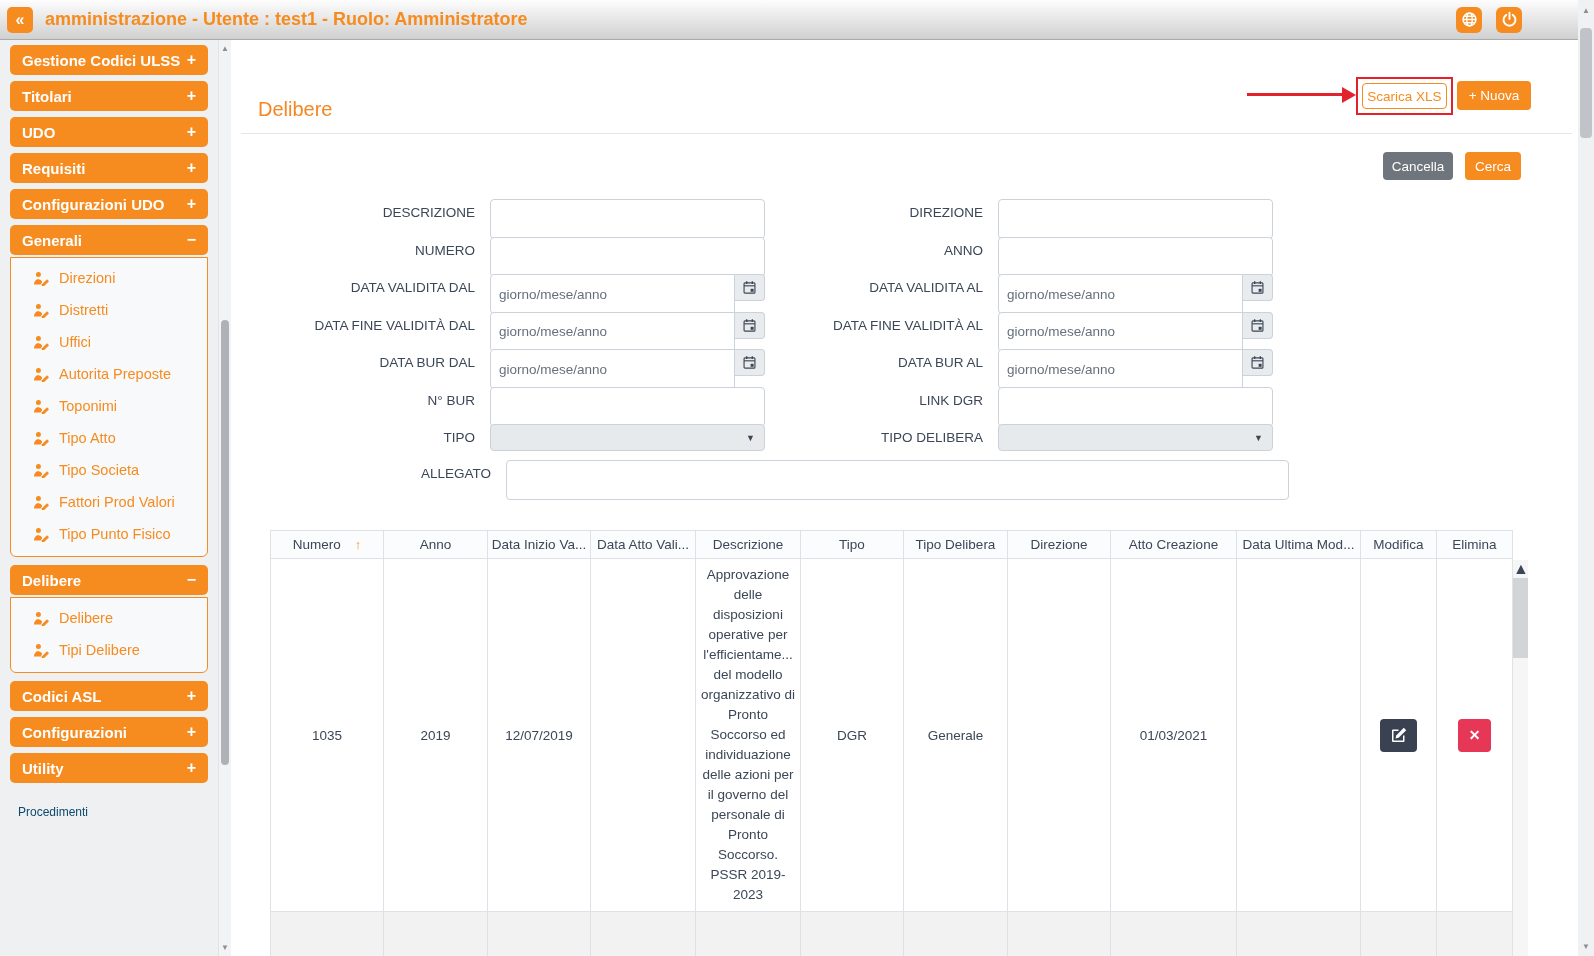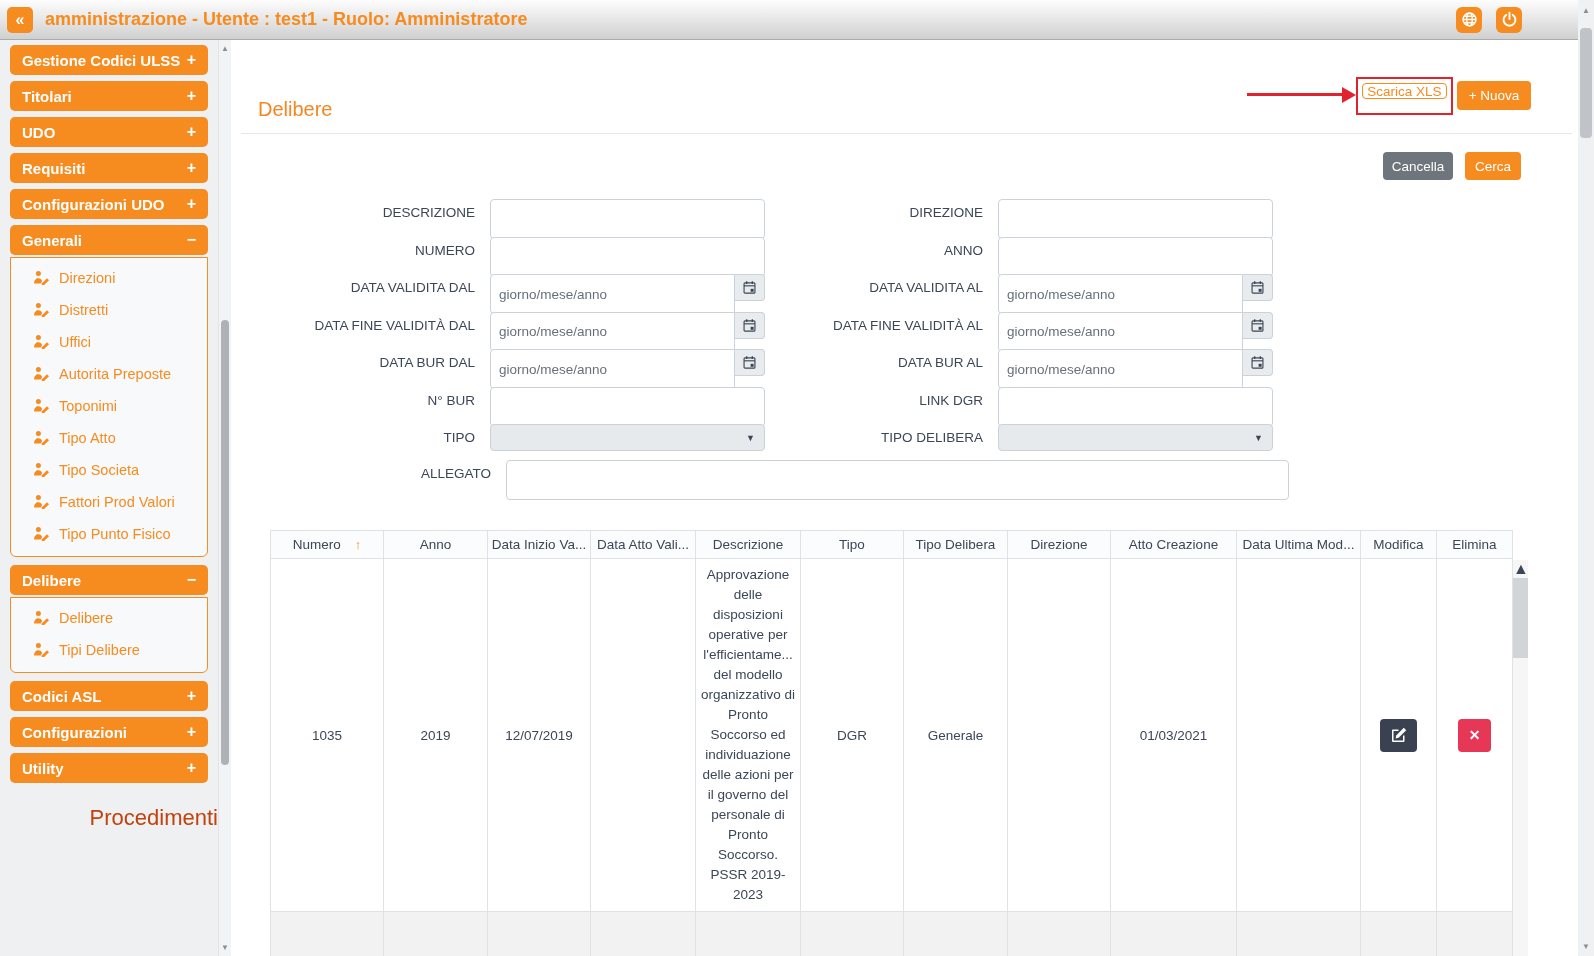--- a/index.html
+++ b/index.html
@@ -19,43 +19,43 @@
 
   
   #sidebar { position:absolute; left:0; top:40px; width:218px; height:916px; background:#eef0f1; overflow:hidden; }
   .side-title { font-size:20px; color:#3a3a3a; padding:22px 0 14px 18px; }
   .nav-btn { margin:5px 10px 6px 10px; height:30px; background:#f68b1f; border-radius:5px;
     display:flex; align-items:center; justify-content:space-between; padding:0 12px;
     color:#fff; font-weight:bold; font-size:15px; cursor:pointer; }
   .nav-btn .tg { font-size:16px; font-weight:bold; }
   .nav-panel { margin:-4px 10px 8px 10px; border:1px solid #f68b1f; border-radius:0 0 6px 6px;
     background:#f8f9fa; padding:4px 0 6px 0; }
-  .nav-item { display:flex; align-items:flex-start; gap:9px; padding:8px 6px 8px 22px;
+  .nav-item { display:flex; align-items:center; gap:9px; padding:8px 6px 8px 22px;
     color:#f68b1f; font-size:14.5px; cursor:pointer; }
   .nav-item svg { width:17px; height:15px; flex:0 0 auto; }
-  .side-footer { font-size:22px; color:#c2410c; padding:16px 0 0 18px;text-align:right; }
+  .side-footer { font-size:12px; color:#0c4a6e; padding:16px 0 0 18px; }
 
   
   .sb { position:absolute; background:#f2f3f4; }
   #side-sb { left:218px; top:40px; width:13px; height:916px; border-left:1px solid #e3e3e3; }
   #page-sb { left:1578px; top:0; width:16px; height:956px; background:#f0f1f2; }
   .sb .arr { position:absolute; left:0; width:100%; text-align:center; font-size:8px; color:#8b8f94; }
   .sb .thumb { position:absolute; left:2px; right:2px; border-radius:4px; background:#c0c3c8; }
   #side-sb .thumb { top:280px; height:445px; background:#aeb2b6; }
   #page-sb .thumb { top:28px; height:110px; }
   #grid-sb { left:1242px; top:30px; width:16px; height:396px; background:#f6f6f7; border-left:1px solid #e2e2e2; position:absolute; }
   #grid-sb .thumb { top:22px; height:80px; background:#d2d4d7; }
 
   
   #main { position:absolute; left:231px; top:40px; width:1347px; height:916px; background:#fff; }
   .page-title { position:absolute; left:27px; top:58px; font-size:20px; color:#f6861f; }
   .header-divider { position:absolute; left:10px; right:6px; top:93px; height:1px; background:#e3e8ed; }
 
   .btn { border:none; border-radius:4px; font-family:inherit; font-size:13.5px; cursor:pointer; }
-  .btn-download { position:absolute; left:1131px; top:43px; width:85px; height:16px;
+  .btn-download { position:absolute; left:1131px; top:43px; width:85px; height:26px;
     background:#fff; border:1px solid #f68b1f; color:#f68b1f; }
   .btn-new { position:absolute; left:1226px; top:41px; width:74px; height:29px; background:#f68b1f; color:#fff; }
   .btn-clear { position:absolute; left:1152px; top:112px; width:70px; height:28px; background:#6e757c; color:#fff; }
   .btn-search { position:absolute; left:1234px; top:112px; width:56px; height:28px; background:#f68b1f; color:#fff; }
 
   .ann-box { position:absolute; left:1125px; top:37px; width:97px; height:38px;
     border:2px solid #e2232e; pointer-events:none; }
   .ann-arrow { position:absolute; left:1016px; top:53px; width:96px; height:3px; background:#e2232e; pointer-events:none; }
   .ann-arrow::after { content:''; position:absolute; right:-13px; top:-6.5px;
     border-left:14px solid #e2232e; border-top:8px solid transparent; border-bottom:8px solid transparent; }

